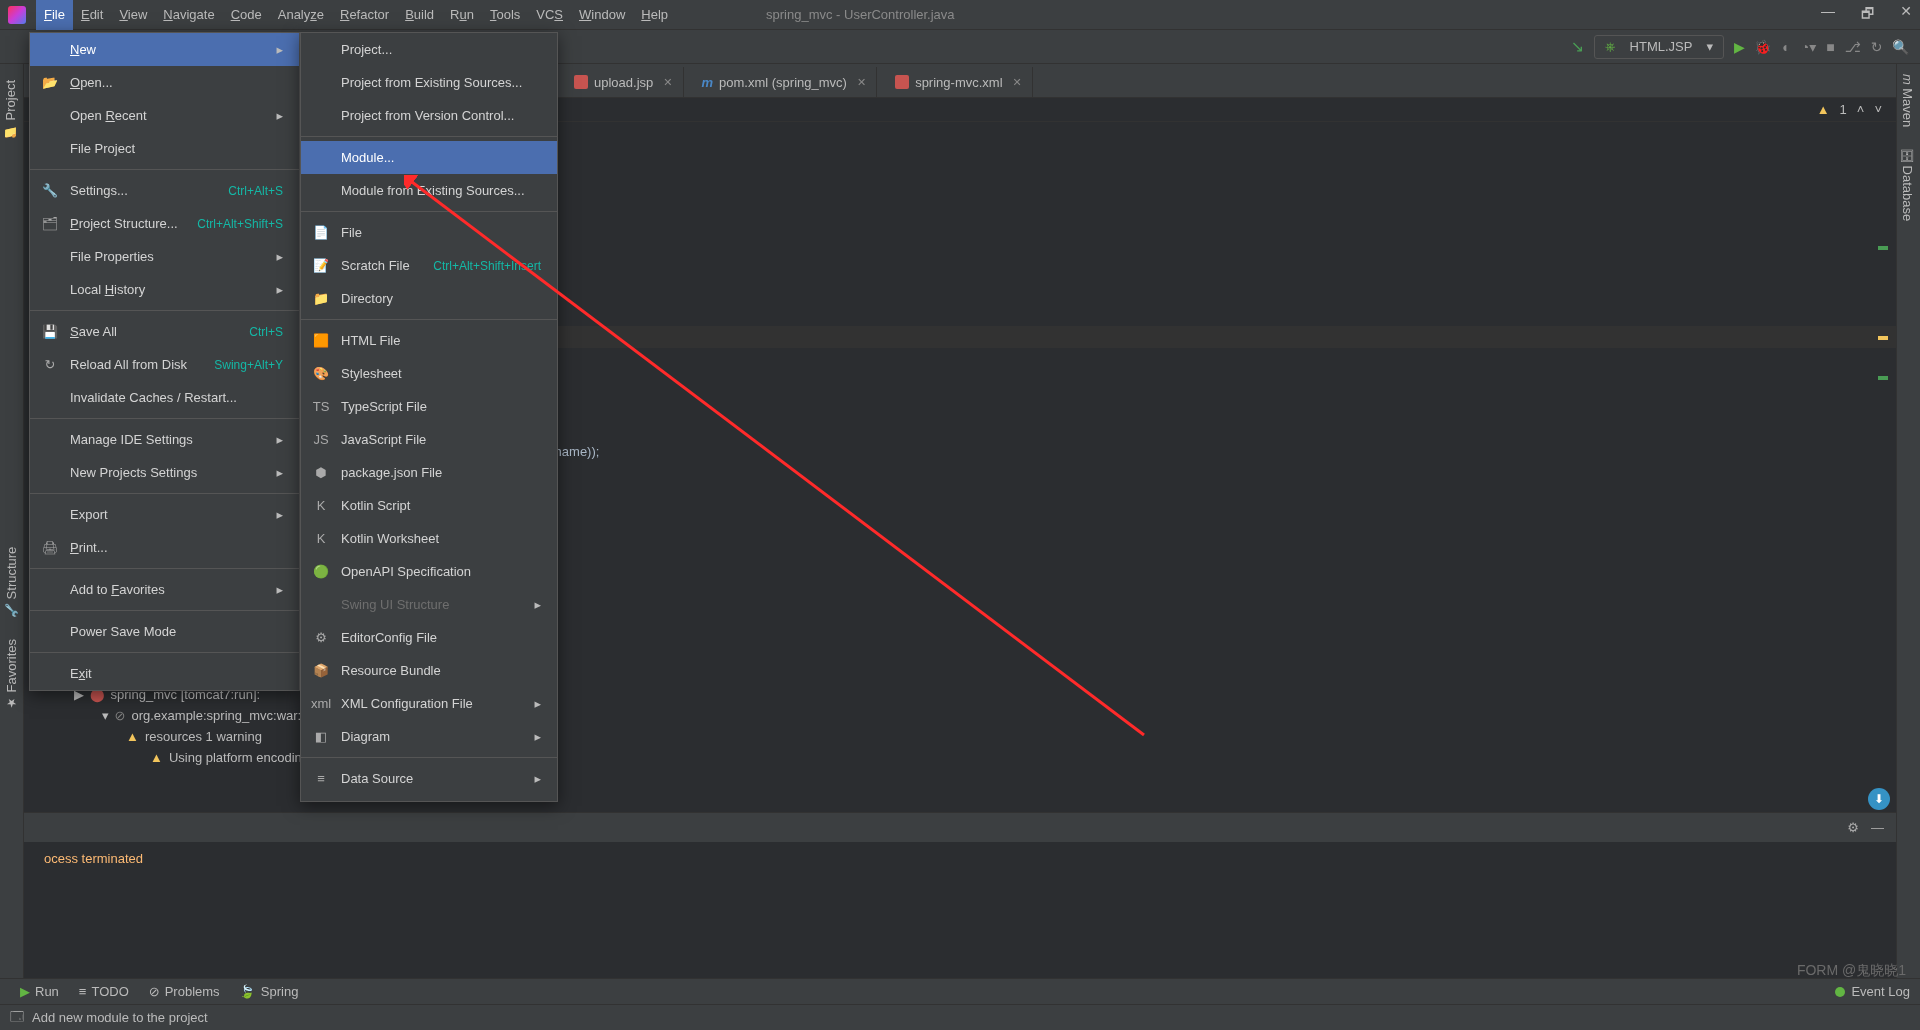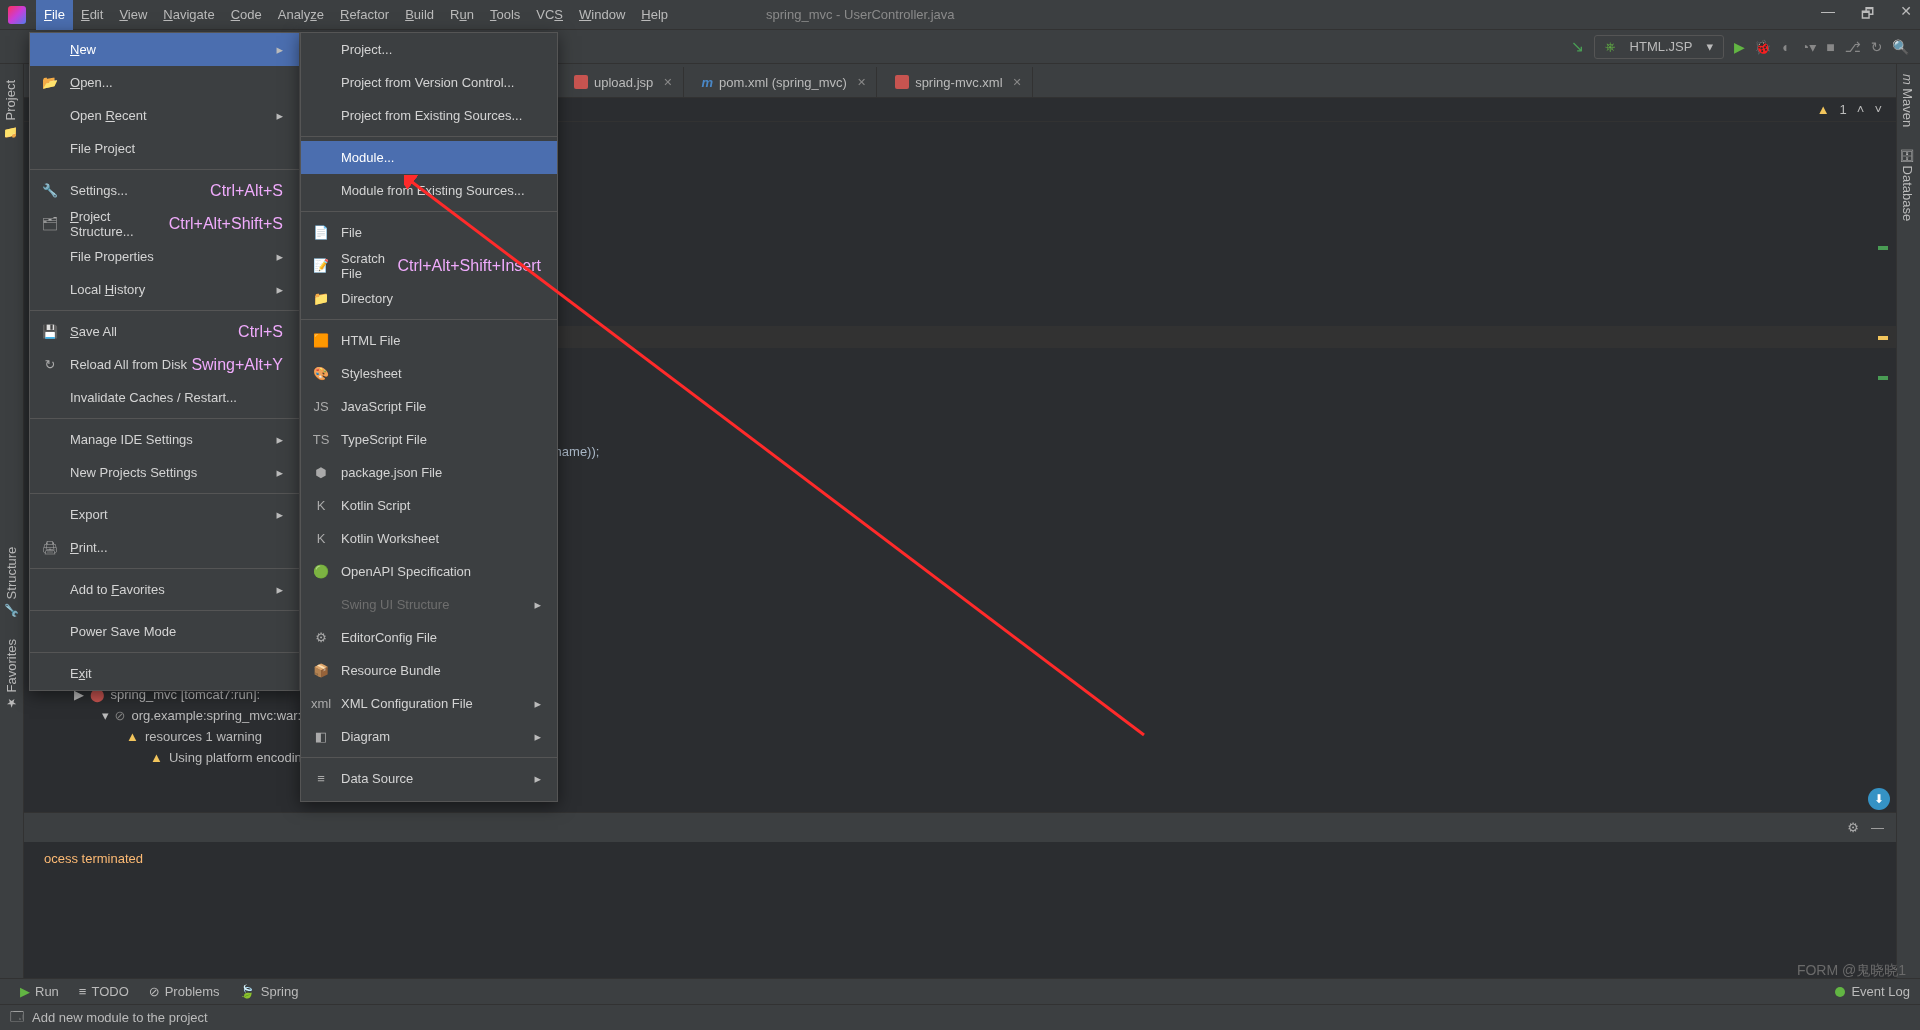--- a/index.html
+++ b/index.html
@@ -78,21 +78,21 @@
 .statusbar{ position:absolute; left:0; right:0; bottom:0; height:26px; background:#3c3f41; border-top:1px solid #323232; display:flex; align-items:center; padding:0 10px; color:#bbbbbb; font-size:12px;}
 .statusbar .sbtn{ display:flex; align-items:center; gap:5px; padding:0 10px; cursor:pointer;}
 .statusbar .play{color:#62b543;}
 .statusbar .evlog{ margin-left:auto; display:flex; align-items:center; gap:6px;}
 .statusbar .okdot{ width:10px; height:10px; background:#62b543; border-radius:50%;} 
 
 
 .menu{ position:absolute; background:#3c3f41; border:1px solid #555; box-shadow:0 4px 16px rgba(0,0,0,.5); }
 .menu .mi{ display:flex; align-items:center; height:33px; padding:0 16px 0 40px; color:#d4d4d4; cursor:pointer; position:relative;}
 .menu .mi.hover{ background:#4b6eaf; color:#fff;}
-.menu .mi .sc{ margin-left:auto; color:#f0abfc; font-size:16px;}
+.menu .mi .sc{ margin-left:auto; color:#14b8a6; font-size:12px;}
 .menu .mi .arrow{ margin-left:auto; color:#bbbbbb;}
 .menu .sep{ height:1px; background:#555; margin:4px 0;}
 .menu .mi .icn{ position:absolute; left:12px; width:16px; height:16px; display:flex; align-items:center; justify-content:center; color:#aaa;}
 .menu .mi.disabled{ color:#6e6e6e;}
 
 #fileMenu{ left:29px; top:32px; width:271px;}
 #newMenu{ left:300px; top:32px; width:258px; max-height:770px; overflow:hidden;}
 
 
 .arrowline{ position:absolute; left:404px; top:175px; width:760px; height:590px; pointer-events:none; z-index:50;}
@@ -358,24 +358,24 @@
     <div class="mi">
       <span>E<u>x</u>it</span>
     </div>
   </div>
 
 <div class="menu" id="newMenu">
     <div class="mi">
       <span>Project...</span>
     </div>
     <div class="mi">
+      <span>Project from Existing Sources...</span>
+    </div>
+    <div class="mi">
       <span>Project from Version Control...</span>
-    </div>
-    <div class="mi">
-      <span>Project from Existing Sources...</span>
     </div>
     <div class="sep"></div>
     <div class="mi hover">
       <span>Module...</span>
     </div>
     <div class="mi">
       <span>Module from Existing Sources...</span>
     </div>
     <div class="sep"></div>
     <div class="mi">
@@ -394,26 +394,26 @@
     <div class="sep"></div>
     <div class="mi">
       <span class="icn">🟧</span>
       <span>HTML File</span>
     </div>
     <div class="mi">
       <span class="icn">🎨</span>
       <span>Stylesheet</span>
     </div>
     <div class="mi">
+      <span class="icn">TS</span>
+      <span>TypeScript File</span>
+    </div>
+    <div class="mi">
       <span class="icn">JS</span>
       <span>JavaScript File</span>
-    </div>
-    <div class="mi">
-      <span class="icn">TS</span>
-      <span>TypeScript File</span>
     </div>
     <div class="mi">
       <span class="icn">⬢</span>
       <span>package.json File</span>
     </div>
     <div class="mi">
       <span class="icn">K</span>
       <span>Kotlin Script</span>
     </div>
     <div class="mi">

